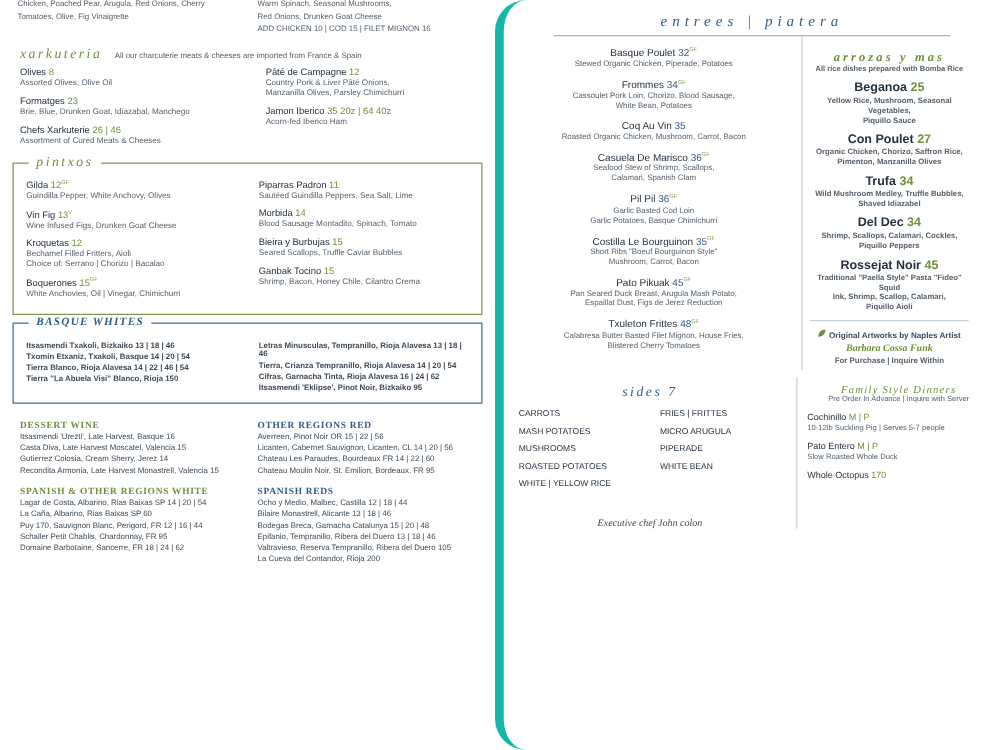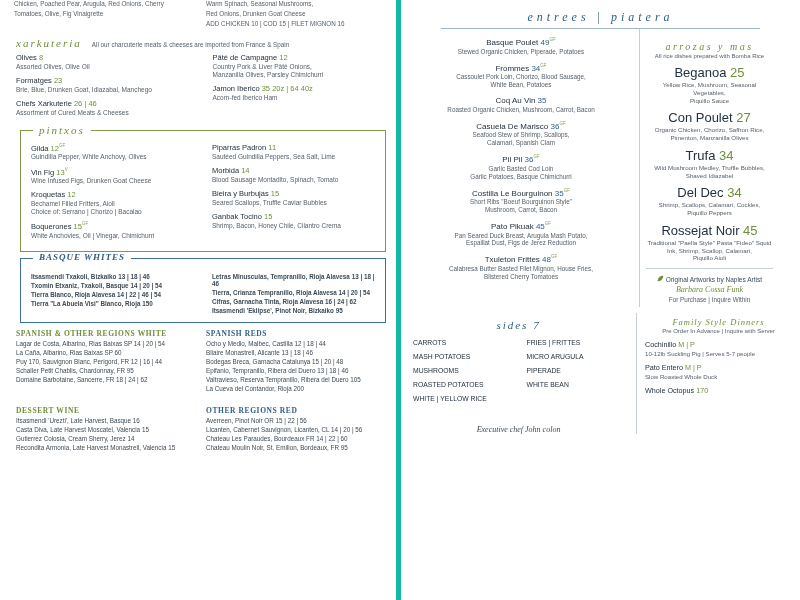--- a/index.html
+++ b/index.html
@@ -7,21 +7,21 @@
     width:800px;height:600px;
     background:#ffffff;
     font-family:"Liberation Sans", sans-serif;
     font-size:7px;
     color:#1b2a3a;
     overflow:hidden;
     position:relative;
   }
   .page{position:absolute;inset:0;display:flex;}
   .left-page{width:396px;height:600px;position:relative;padding:0;box-sizing:border-box;}
-  .right-page{width:404px;height:600px;position:relative;border-left:5px solid #14b8a6;box-sizing:border-box;}
+  .right-page{width:404px;height:600px;position:relative;border-left:7px solid #14b8a6;box-sizing:border-box;border-radius:25px;}
 
   
   .sec-title{
     font-family:"Liberation Serif", serif;
     font-style:italic;
     letter-spacing:2px;
     color:#6f8f3a;
     font-size:11px;
   }
   .sec-title.blue{color:#2f5d8a;}
@@ -41,21 +41,21 @@
 
   
   .xark-head{display:flex;align-items:baseline;gap:10px;padding:0 16px;margin-top:6px;}
   .xark-note{font-size:6.3px;color:#55606b;}
   .two-col{display:flex;padding:4px 16px 0 16px;gap:29px;}
   .two-col > div{width:50%;}
 
   
   .boxed{
     border:1px solid #7e9a48;
-    margin:8px 10px 0 20px;
+    margin:8px 10px 0 10px;
     padding:10px 10px 6px 10px;
     position:relative;
   }
   .boxed .box-label{
     position:absolute;top:-7px;left:12px;background:#fff;padding:0 6px;
   }
   .boxed.blue-box{border-color:#3d6f9e;}
 
   
   .wine-head{
@@ -72,33 +72,33 @@
     font-family:"Liberation Serif", serif;
     font-style:italic;
     letter-spacing:4px;
     color:#2f5d8a;
     font-size:12px;
     margin:10px 0 2px 0;
   }
   .rule{height:1px;background:#9fb3c4;margin:3px 40px 0 40px;}
   .right-cols{display:flex;}
   .entrees-col{width:238px;padding:8px 10px 0 12px;box-sizing:border-box;}
-  .side-col{width:146px;padding:8px 12px 0 6px;box-sizing:border-box;border-left:1px solid #c3cfda;}
+  .side-col{width:146px;padding:8px 12px 0 6px;box-sizing:border-box;border-left:1px solid #c3cfda;font-weight:bold;}
   .entree{margin-bottom:7px;text-align:center;}
   .entree .nm{font-size:8px;color:#23313f;}
   .entree .nm .price{color:#2f5d8a;}
   .entree .ds{font-size:6.3px;color:#55606b;margin-top:1px;line-height:1.25;}
 
   .arroz-title{
     text-align:center;font-family:"Liberation Serif", serif;font-style:italic;
     letter-spacing:2.5px;color:#6f8f3a;font-size:10px;margin:4px 0 1px 0;
   }
   .arroz-note{text-align:center;font-size:6px;color:#55606b;margin-bottom:6px;}
   .arroz{margin-bottom:6px;text-align:center;}
-  .arroz .nm{font-size:13px;color:#23313f;}
+  .arroz .nm{font-size:10px;color:#23313f;}
   .arroz .nm .price{color:#6f8f3a;}
   .arroz .ds{font-size:6.2px;color:#55606b;margin-top:1px;line-height:1.25;}
 
   .artbox{border-top:1px solid #c3cfda;margin-top:4px;padding:6px 6px 4px 6px;text-align:center;}
   .artbox .l1{font-size:6.5px;color:#3c4a57;}
   .artbox .l2{font-family:"Liberation Serif", serif;font-style:italic;color:#6f8f3a;font-size:8px;margin:2px 0;}
   .artbox .l3{font-size:6.3px;color:#55606b;}
 
   .sides-wrap{display:flex;margin-top:6px;}
   .sides-col{width:238px;padding:4px 12px 0 12px;box-sizing:border-box;}
@@ -231,68 +231,68 @@
         </div>
         <div style="width:50%;">
           <div class="wine-line">Letras Minusculas, Tempranillo, Rioja Alavesa 13  | 18  | 46</div>
           <div class="wine-line">Tierra, Crianza Tempranillo, Rioja Alavesa 14  | 20 | 54</div>
           <div class="wine-line">Cifras, Garnacha Tinta, Rioja Alavesa 16  | 24 | 62</div>
           <div class="wine-line">Itsasmendi 'Eklipse', Pinot Noir, Bizkaiko 95</div>
         </div>
       </div>
     </div>
 
+    <div class="wine-cols" style="margin-top:12px;">
+      <div>
+        <div class="wine-head green">DESSERT WINE</div>
+        <div class="wine-line">Itsasmendi 'Urezti', Late Harvest, Basque 16</div>
+        <div class="wine-line">Casta Diva, Late Harvest Moscatel, Valencia 15</div>
+        <div class="wine-line">Gutierrez Colosia, Cream Sherry, Jerez 14</div>
+        <div class="wine-line">Recondita Armonia, Late Harvest Monastrell, Valencia 15</div>
+      </div>
+      <div>
+        <div class="wine-head blue">OTHER REGIONS RED</div>
+        <div class="wine-line">Averreen, Pinot Noir OR 15  | 22 | 56</div>
+        <div class="wine-line">Licanten, Cabernet Sauvignon, Licanten, CL 14  | 20 | 56</div>
+        <div class="wine-line">Chateau Les Paraudes, Bourdeaux FR 14  | 22 | 60</div>
+        <div class="wine-line">Chateau Moulin Noir, St. Emilion, Bordeaux, FR 95</div>
+      </div>
+    </div>
+
     <div class="wine-cols">
       <div>
         <div class="wine-head green">SPANISH &amp; OTHER REGIONS WHITE</div>
         <div class="wine-line">Lagar de Costa, Albarino, Rias Baixas SP 14  | 20 | 54</div>
         <div class="wine-line">La Caña, Albarino, Rias Baixas SP 60</div>
         <div class="wine-line">Puy 170, Sauvignon Blanc, Perigord, FR  12 | 16 | 44</div>
         <div class="wine-line">Schaller Petit Chablis, Chardonnay, FR  95</div>
         <div class="wine-line">Domaine Barbotaine, Sancerre, FR 18 | 24 | 62</div>
       </div>
       <div>
         <div class="wine-head blue">SPANISH REDS</div>
         <div class="wine-line">Ocho y Medio, Malbec, Castilla 12 | 18 | 44</div>
         <div class="wine-line">Bilaire Monastrell, Alicante 13  | 18 | 46</div>
         <div class="wine-line">Bodegas Breca, Garnacha Catalunya 15 | 20 | 48</div>
         <div class="wine-line">Epifanio, Tempranillo, Ribera del Duero 13  | 18 | 46</div>
         <div class="wine-line">Valtravieso, Reserva Tempranillo, Ribera del Duero 105</div>
         <div class="wine-line">La Cueva del Contandor, Rioja 200</div>
       </div>
     </div>
-
-    <div class="wine-cols" style="margin-top:12px;">
-      <div>
-        <div class="wine-head green">DESSERT WINE</div>
-        <div class="wine-line">Itsasmendi 'Urezti', Late Harvest, Basque 16</div>
-        <div class="wine-line">Casta Diva, Late Harvest Moscatel, Valencia 15</div>
-        <div class="wine-line">Gutierrez Colosia, Cream Sherry, Jerez 14</div>
-        <div class="wine-line">Recondita Armonia, Late Harvest Monastrell, Valencia 15</div>
-      </div>
-      <div>
-        <div class="wine-head blue">OTHER REGIONS RED</div>
-        <div class="wine-line">Averreen, Pinot Noir OR 15  | 22 | 56</div>
-        <div class="wine-line">Licanten, Cabernet Sauvignon, Licanten, CL 14  | 20 | 56</div>
-        <div class="wine-line">Chateau Les Paraudes, Bourdeaux FR 14  | 22 | 60</div>
-        <div class="wine-line">Chateau Moulin Noir, St. Emilion, Bordeaux, FR 95</div>
-      </div>
-    </div>
   </div>
 
   <div class="right-page">
 
     <div class="entrees-title">entrees | piatera</div>
     <div class="rule"></div>
 
     <div class="right-cols">
 
       <div class="entrees-col">
         <div class="entree">
-          <div class="nm"><span>Basque Poulet</span> <span class="price">49</span><span class="sup">GF</span></div>
+          <div class="nm"><span>Basque Poulet</span> <span class="price">32</span><span class="sup">GF</span></div>
           <div class="ds" style="white-space:pre-line">Stewed Organic Chicken, Piperade, Potatoes</div>
         </div>
         <div class="entree">
           <div class="nm"><span>Frommes</span> <span class="price">34</span><span class="sup">GF</span></div>
           <div class="ds" style="white-space:pre-line">Cassoulet Pork Loin, Chorizo, Blood Sausage,
 White Bean, Potatoes</div>
         </div>
         <div class="entree">
           <div class="nm"><span>Coq Au Vin</span> <span class="price">35</span></div>
           <div class="ds" style="white-space:pre-line">Roasted Organic Chicken, Mushroom, Carrot, Bacon</div>

